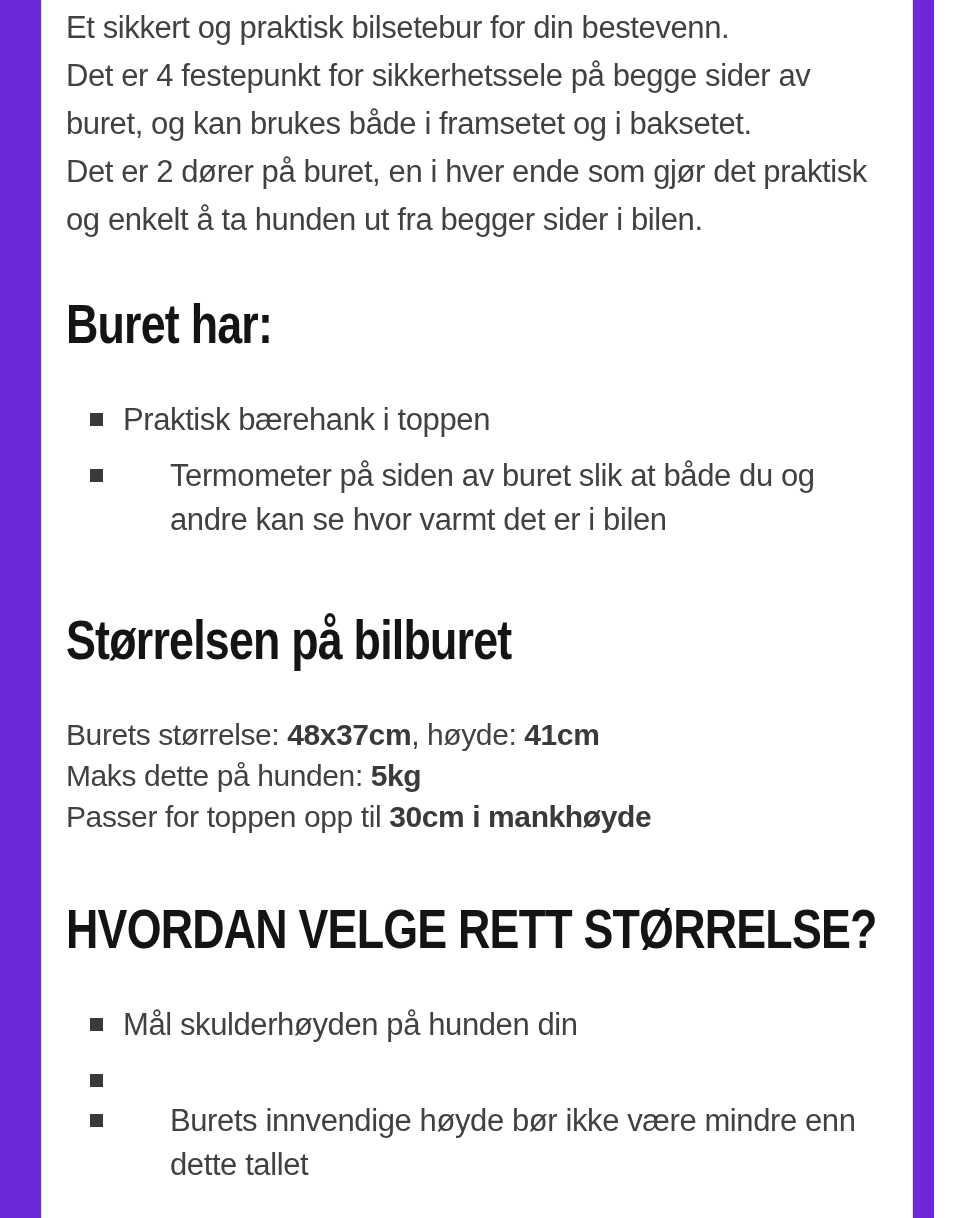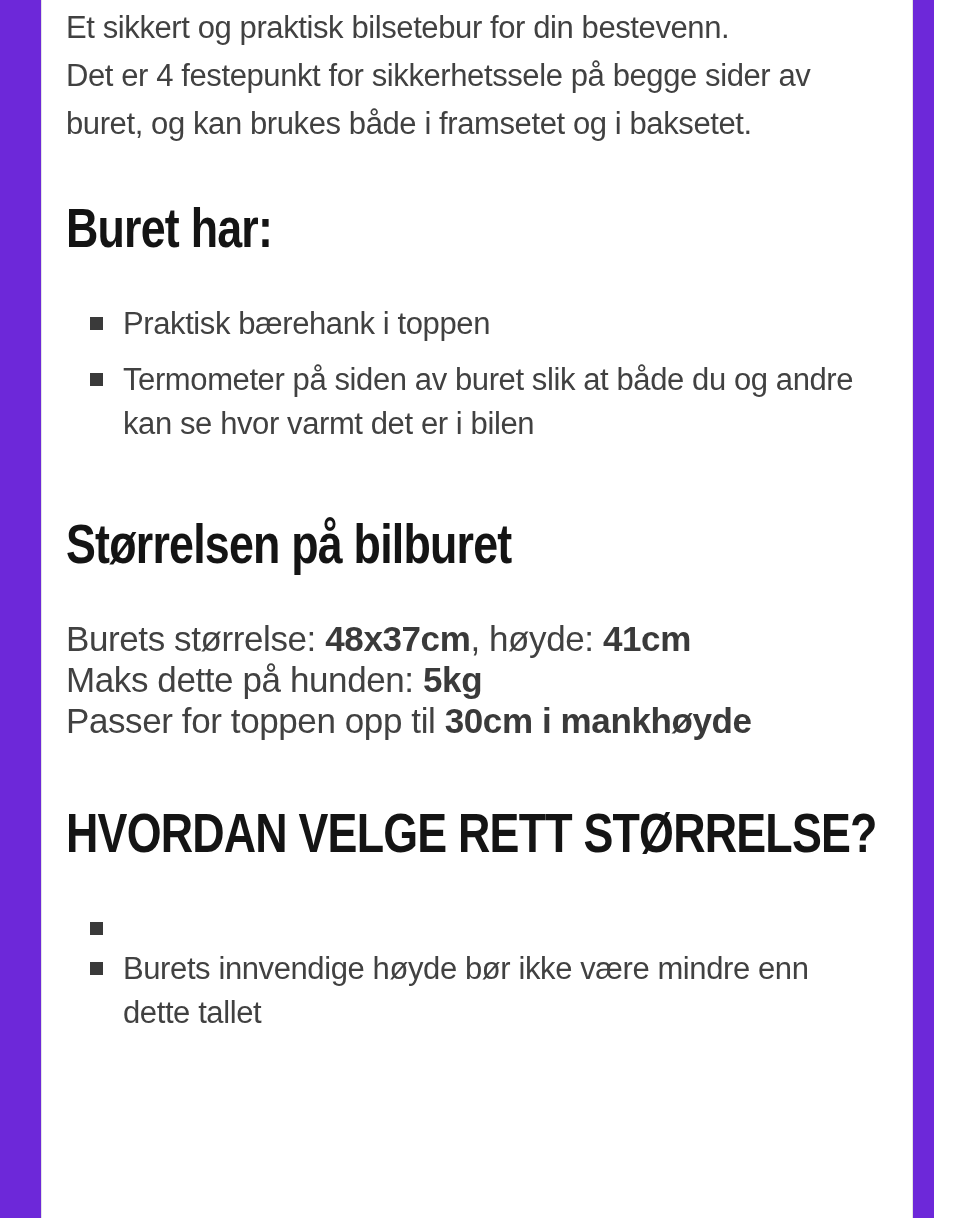--- a/index.html
+++ b/index.html
@@ -53,51 +53,52 @@
   }
   ul.square-list li {
     display: flex;
     align-items: flex-start;
     margin: 12px;
     font-size: 31px;
     line-height: 44px;
     letter-spacing: -0.4px;
     color: #414141;
   }
-  ul.square-list li + li { margin-top: 10px; }
+  ul.square-list li + li { margin-top: 10px; gap: 47px; }
   .bullet {
     flex: 0 0 auto;
     width: 13px;
     height: 13px;
     margin: 15px 20px 0 0;
     background: #3a3a3a;
   }
   .choose-list { margin-top: 46px; }
 
   .size-block {
     margin-top: 44px;
-    font-size: 35px;
+    font-size: 30px;
     line-height: 41px;
     letter-spacing: -0.4px;
     color: #414141;
   }
   .size-block b {
     font-weight: 700;
     color: #3a3a3a;
   }
 </style>
 </head>
 <body>
 
 <div class="viewport">
   <div class="content-column">
 
     <p class="intro">
       <span>Et sikkert og praktisk bilsetebur for din bestevenn.</span><br>
       <span>Det er 4 festepunkt for sikkerhetssele på begge sider av buret, og kan brukes både i framsetet og i baksetet.</span><br>
+      <span>Det er 2 dører på buret, en i hver ende som gjør det praktisk og enkelt å ta hunden ut fra begger sider i bilen.</span>
     </p>
 
     <h2 class="h-features">Buret har:</h2>
 
     <ul class="square-list features-list">
       <li>
         <span class="bullet"></span>
         <span class="li-text">Praktisk bærehank i toppen</span>
       </li>
       <li>
@@ -118,20 +119,24 @@
       <div>
         <span>Passer for toppen opp til </span><b>30cm i mankhøyde</b>
       </div>
     </div>
 
     <h2 class="h-choose">HVORDAN VELGE RETT STØRRELSE?</h2>
 
     <ul class="square-list choose-list">
       <li>
         <span class="bullet"></span>
+        <span class="li-text">Mål skulderhøyden på hunden din</span>
+      </li>
+      <li>
+        <span class="bullet"></span>
       </li>
       <li>
         <span class="bullet"></span>
         <span class="li-text">Burets innvendige høyde bør ikke være mindre enn dette tallet</span>
       </li>
     </ul>
 
   </div>
 </div>
 

